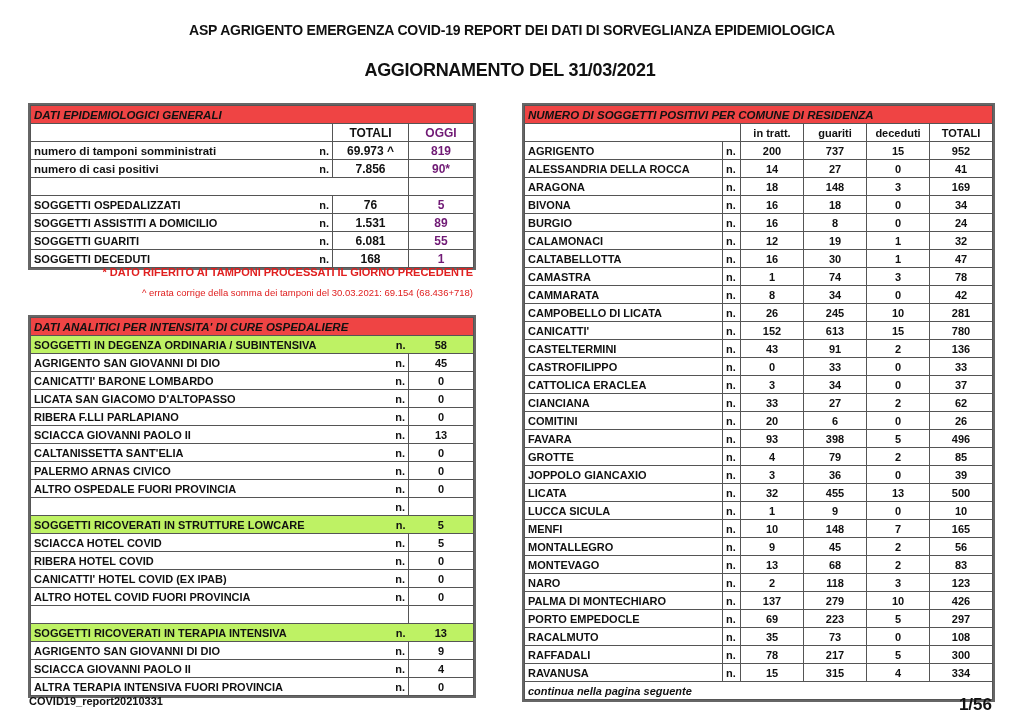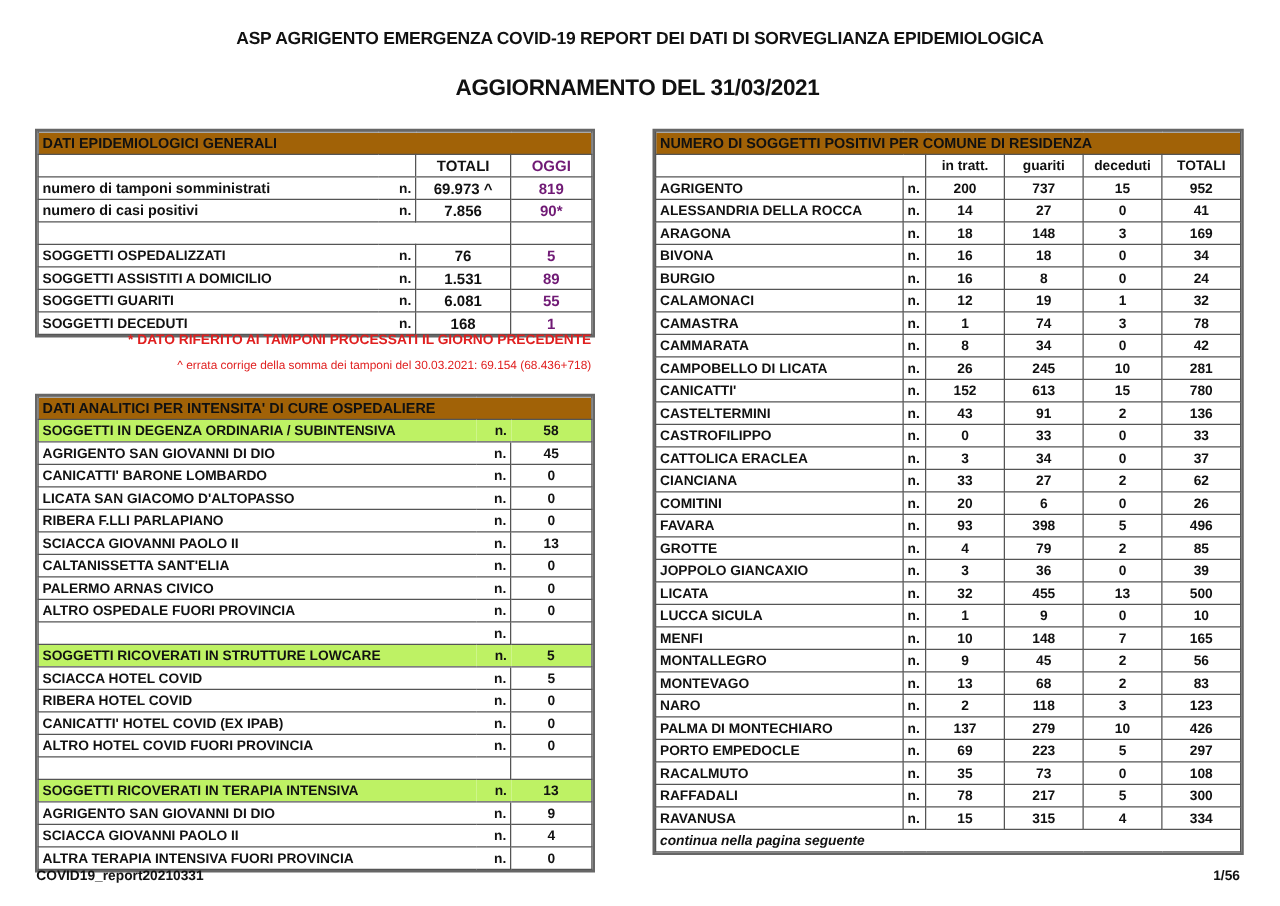--- a/index.html
+++ b/index.html
@@ -4,21 +4,21 @@
 <style>
   * { box-sizing: border-box; margin: 0; padding: 0; }
   html, body { width: 1024px; height: 725px; background: #ffffff; overflow: hidden; }
   body { position: relative; font-family: "Liberation Sans", sans-serif; color: #111; }
   .title1 { position: absolute; left: 0; width: 1024px; top: 22px; text-align: center; font-weight: bold; font-size: 14px; letter-spacing: -0.2px; }
   .title2 { position: absolute; left: 290px; width: 440px; top: 60px; text-align: center; font-weight: bold; font-size: 18px; letter-spacing: -0.3px; }
 
   table { border-collapse: collapse; position: absolute; font-weight: bold; font-size: 11px; table-layout: fixed; }
   td { border: 1px solid #555; height: 18px; padding: 0 3px; white-space: nowrap; overflow: hidden; line-height: 16px; }
   .frame { outline: 2px solid #666; outline-offset: 0; }
-  .yellow td, td.yellow { background: #a16207; font-size: 11.5px; }
+  .yellow td, td.yellow { background: #ef4444; font-size: 11.5px; font-style: italic; }
   .gray td { background: #bef264; }
   .c { text-align: center; }
   .r { text-align: right; }
   .red { color: #701a75; }
   .lbl-lower { font-size: 11.5px; }
   .big { font-size: 12px; }
 
   #t-gen { left: 30px; top: 105px; width: 443px; }
   #t-gen td.nolbr { border-right: none; }
   #t-gen td.nolbl { border-left: none; }
@@ -30,21 +30,21 @@
   #t-hosp td.nolbr { border-right: none; }
   #t-hosp td.nolbl { border-left: none; }
   #t-hosp tr.gray td { border-left: none; border-right: none; }
   #t-hosp tr.gray td:first-child { border-left: 1px solid #555; }
   #t-hosp tr.gray td:last-child { border-right: 1px solid #555; }
 
   #t-com { left: 524px; top: 105px; width: 468px; }
   #t-com td.ital { font-style: italic; text-align: left; font-weight: bold; }
 
   .footer-left { position: absolute; left: 29px; top: 695px; font-weight: bold; font-size: 11px; }
-  .footer-right { position: absolute; right: 32px; top: 695px; font-weight: bold; font-size: 11px; }
+  .footer-right { position: absolute; right: 32px; top: 695px; font-weight: bold; font-size: 17px; }
 </style>
 </head>
 <body>
 
 <div class="title1">ASP AGRIGENTO   EMERGENZA COVID-19   REPORT DEI DATI DI SORVEGLIANZA EPIDEMIOLOGICA</div>
 <div class="title2">AGGIORNAMENTO DEL 31/03/2021</div>
 
 <table id="t-gen" class="frame">
   <colgroup>
       <col style="width:272px">
@@ -286,20 +286,28 @@
       </tr>
       <tr>
         <td>CALAMONACI</td>
         <td>n.</td>
         <td class="c">12</td>
         <td class="c">19</td>
         <td class="c">1</td>
         <td class="c">32</td>
       </tr>
       <tr>
+        <td>CALTABELLOTTA</td>
+        <td>n.</td>
+        <td class="c">16</td>
+        <td class="c">30</td>
+        <td class="c">1</td>
+        <td class="c">47</td>
+      </tr>
+      <tr>
         <td>CAMASTRA</td>
         <td>n.</td>
         <td class="c">1</td>
         <td class="c">74</td>
         <td class="c">3</td>
         <td class="c">78</td>
       </tr>
       <tr>
         <td>CAMMARATA</td>
         <td>n.</td>

